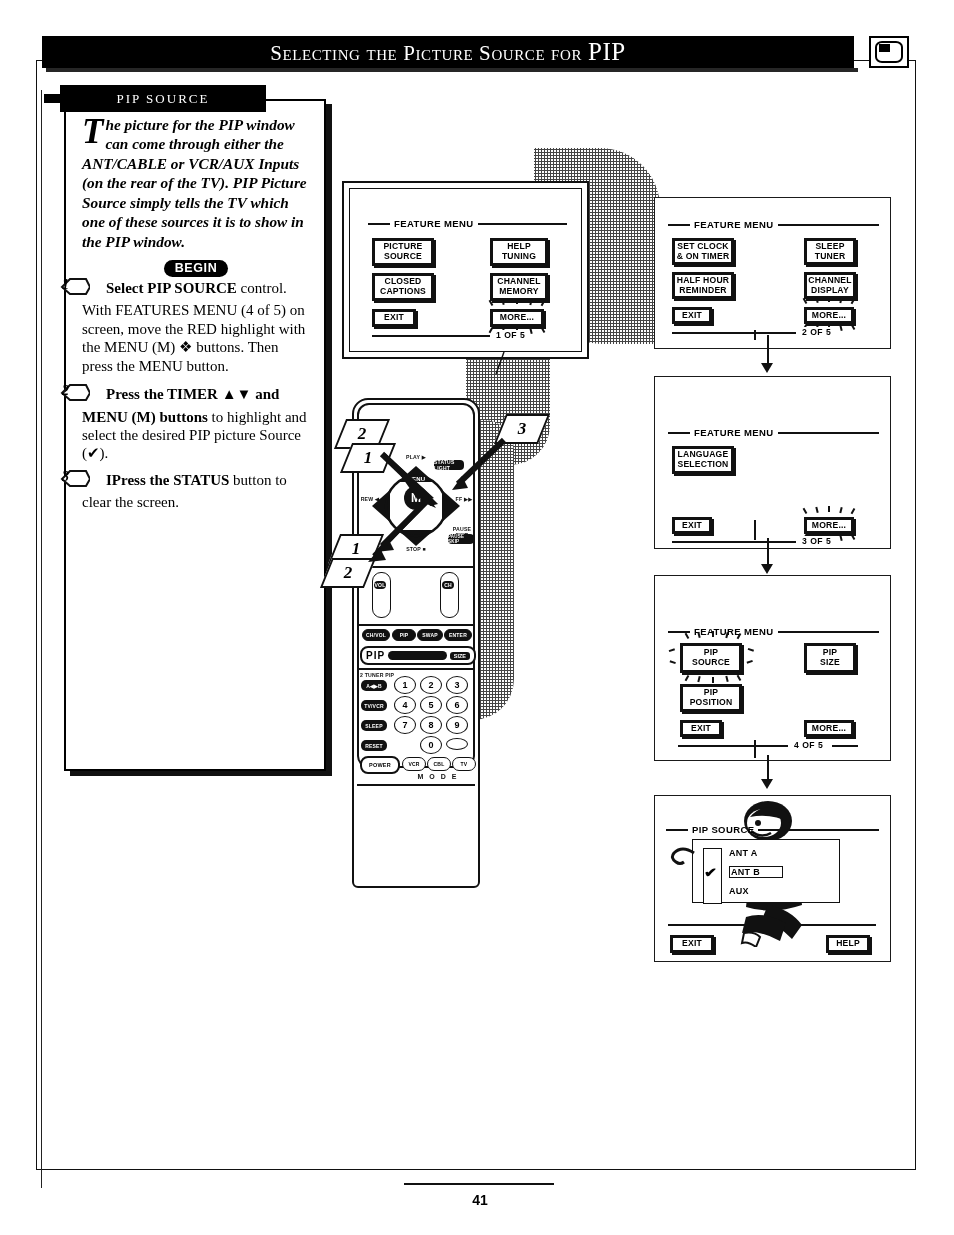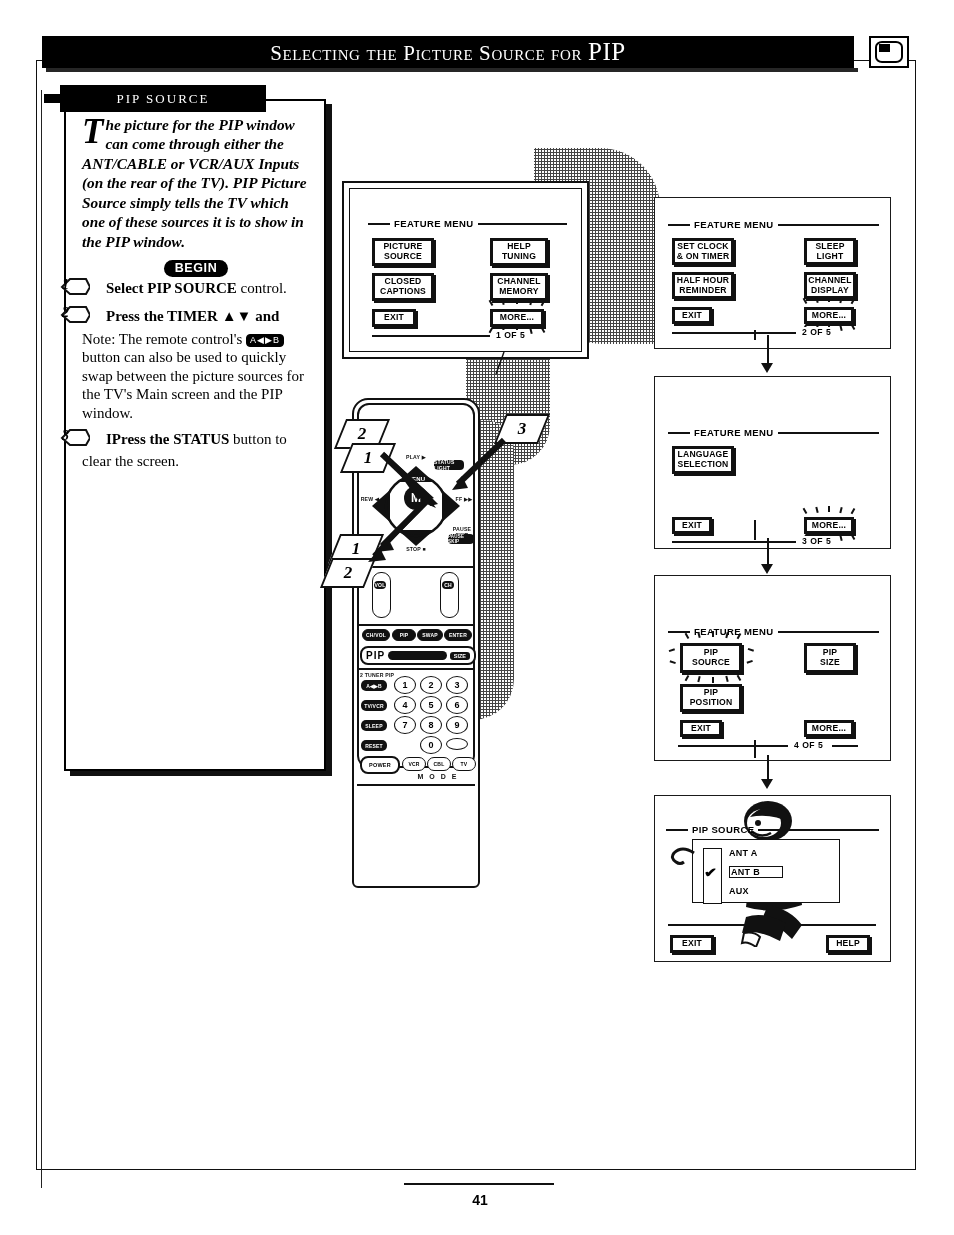--- a/index.html
+++ b/index.html
@@ -276,32 +276,33 @@
     <div class="stepnum">
       <svg width="30" height="19" viewBox="0 0 30 19">
           <path d="M2 10 L10 2 L26 2 L30 10 L26 17 L10 17 Z" fill="#fff" stroke="#111" stroke-width="2"></path>
         </svg>
       <span class="n">1</span>
     </div>
     <div class="steptext">
       <span class="b">Select PIP SOURCE</span><span style="font-weight:normal"> control.</span>
     </div>
   </div>
+  <p class="body-t">With FEATURES MENU (4 of 5) on screen, move the RED highlight with the MENU (M) ❖ buttons. Then press the MENU button.</p>
 
   <div class="step" style="margin-top:10px;">
     <div class="stepnum">
       <svg width="30" height="19" viewBox="0 0 30 19">
           <path d="M2 10 L10 2 L26 2 L30 10 L26 17 L10 17 Z" fill="#fff" stroke="#111" stroke-width="2"></path>
         </svg>
       <span class="n">2</span>
     </div>
     <div class="steptext">Press the TIMER ▲▼ and</div>
   </div>
   <p class="body-t">
-    <span>Note: The remote control's </span><span class="glyph-lr">A◀▶B</span><span> button can also be used to quickly swap between the picture sources for the TV's Main screen and the PIP window.</span>
+    <span class="b">MENU (M) buttons</span><span> to highlight and select the desired PIP picture Source (✔).</span>
   </p>
 
   <div class="step" style="margin-top:8px;">
     <div class="stepnum">
       <svg width="30" height="19" viewBox="0 0 30 19">
           <path d="M2 10 L10 2 L26 2 L30 10 L26 17 L10 17 Z" fill="#fff" stroke="#111" stroke-width="2"></path>
         </svg>
       <span class="n">3</span>
     </div>
     <div class="steptext">
@@ -365,21 +366,21 @@
     <span class="rule a"></span>
     <span>FEATURE MENU</span>
     <span class="rule b"></span>
   </div>
   <div class="mbtn dark" style="left:18px;top:41px;width:62px;height:27px;">
     <span>SET CLOCK</span>
     <span>&amp; ON TIMER</span>
   </div>
   <div class="mbtn dark" style="left:150px;top:41px;width:52px;height:27px;">
     <span>SLEEP</span>
-    <span>LIGHT</span>
+    <span>TUNER</span>
   </div>
   <div class="mbtn dark" style="left:18px;top:75px;width:62px;height:27px;">
     <span>HALF HOUR</span>
     <span>REMINDER</span>
   </div>
   <div class="mbtn dark" style="left:150px;top:75px;width:52px;height:27px;">
     <span>CHANNEL</span>
     <span>DISPLAY</span>
   </div>
   <div class="mbtn dark" style="left:18px;top:110px;width:40px;height:17px;">

